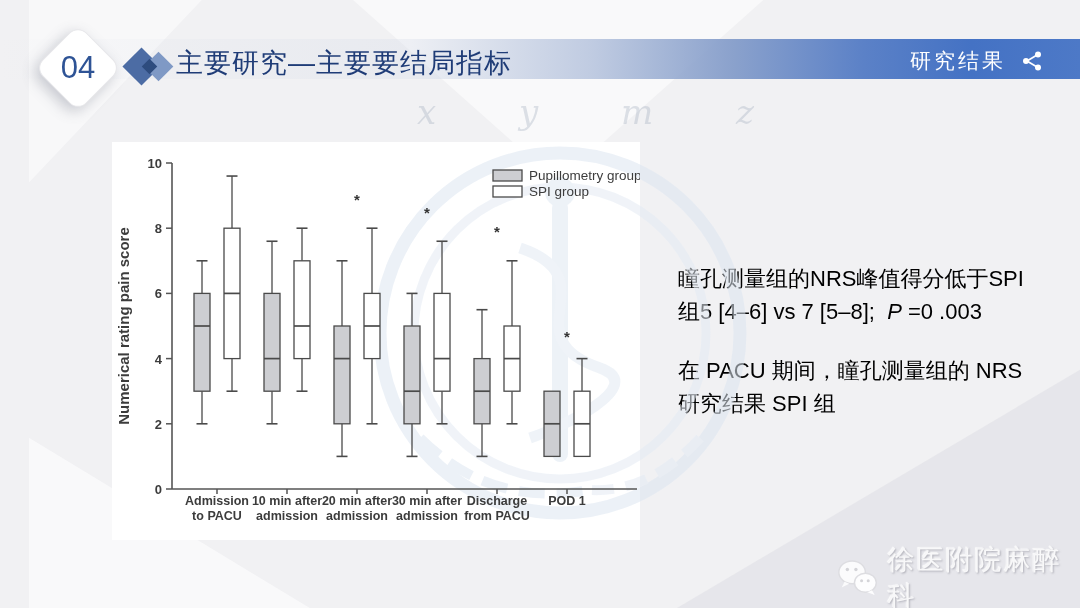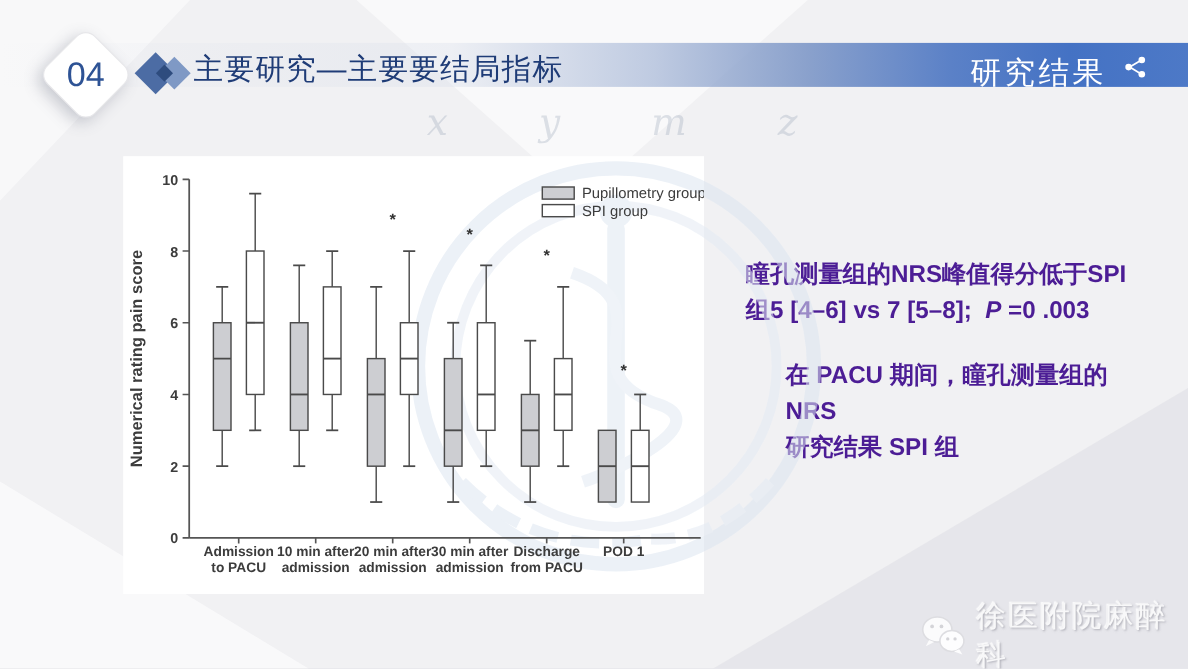--- a/index.html
+++ b/index.html
@@ -1,20 +1,20 @@
 <!DOCTYPE html>
 <html><head>
 <meta charset="utf-8">
 <style>
   html,body{margin:0;padding:0;}
   body{font-family:"Liberation Sans",sans-serif;background:#d8d8dc;}
   .slide{position:relative;width:1080px;height:608px;background:#f1f1f3;overflow:hidden;}
 
   
-  .bg{position:absolute;pointer-events:none;}
+  .bg{position:absolute;pointer-events:none;margin-left:29px;}
   .bg-tri1{left:0;top:0;width:1080px;height:608px;background:rgba(255,255,255,.55);
            clip-path:polygon(30% 0,68% 0,49% 30%);}
   .bg-tri2{left:0;top:0;width:1080px;height:608px;background:rgba(255,255,255,.5);
            clip-path:polygon(0 0,16% 0,0 30%);}
   .bg-wbr{left:0;top:0;width:1080px;height:608px;background:rgba(227,228,232,.8);
           clip-path:polygon(100% 58%,100% 100%,60% 100%);}
   .bg-wbl{left:0;top:0;width:1080px;height:608px;background:rgba(250,250,251,.9);
           clip-path:polygon(0 72%,26% 100%,0 100%);}
   .ghost-letters{left:388px;top:92px;font-family:"DejaVu Serif",serif;font-style:italic;
           font-size:34px;color:rgba(150,162,182,.30);letter-spacing:36px;}
@@ -28,35 +28,35 @@
       border:1px solid #e7e7ea;}
   .badge span{position:absolute;left:0;top:0;width:60px;height:60px;display:flex;
       align-items:center;justify-content:center;transform:rotate(-45deg);
       font-size:31px;color:#2e5395;}
   .hdr-diamond{position:absolute;transform:rotate(45deg);}
   .d1{left:128px;top:53px;width:27px;height:27px;background:#4c6ca4;}
   .d2{left:148px;top:56px;width:21px;height:21px;background:#7f99c5;}
   .d3{left:144px;top:61px;width:11px;height:11px;background:#2e4c7e;}
   .slide-title{position:absolute;left:176px;top:45px;font-size:27px;font-weight:normal;
       color:#1f3c77;letter-spacing:1px;}
-  .corner-label{position:absolute;top:47px;right:74px;font-size:28px;color:#ffffff;
+  .corner-label{position:absolute;top:47px;right:74px;font-size:21px;color:#ffffff;
       letter-spacing:3px;}
   .share-icon{position:absolute;top:49px;right:36px;width:24px;height:24px;}
 
   
   .chart-panel{position:absolute;left:112px;top:142px;width:528px;height:398px;background:#ffffff;}
   .chart-svg{position:absolute;left:112px;top:142px;z-index:3;}
 
   
   .emblem{position:absolute;left:360px;top:138px;z-index:2;opacity:.55;pointer-events:none;}
 
   
-  .findings{position:absolute;left:678px;top:232px;width:370px;color:#4c1d95;
-      font-size:22px;font-weight:bold;line-height:33px;}
-  .findings .para2{margin-top:26px;margin-left:36px;}
+  .findings{position:absolute;left:678px;top:262px;width:370px;color:#000000;
+      font-size:22px;font-weight:normal;line-height:33px;}
+  .findings .para2{margin-top:26px;}
   .p-ital{font-style:italic;}
 
   
   .footer-mark{position:absolute;left:836px;top:542px;display:flex;align-items:center;}
   .footer-text{font-size:27px;color:#f8f8f9;letter-spacing:2px;margin-left:8px;
       text-shadow:1px 1px 2px rgba(140,140,150,.65),-1px -1px 1px rgba(255,255,255,.9);}
 </style>
 </head>
 <body>
 

